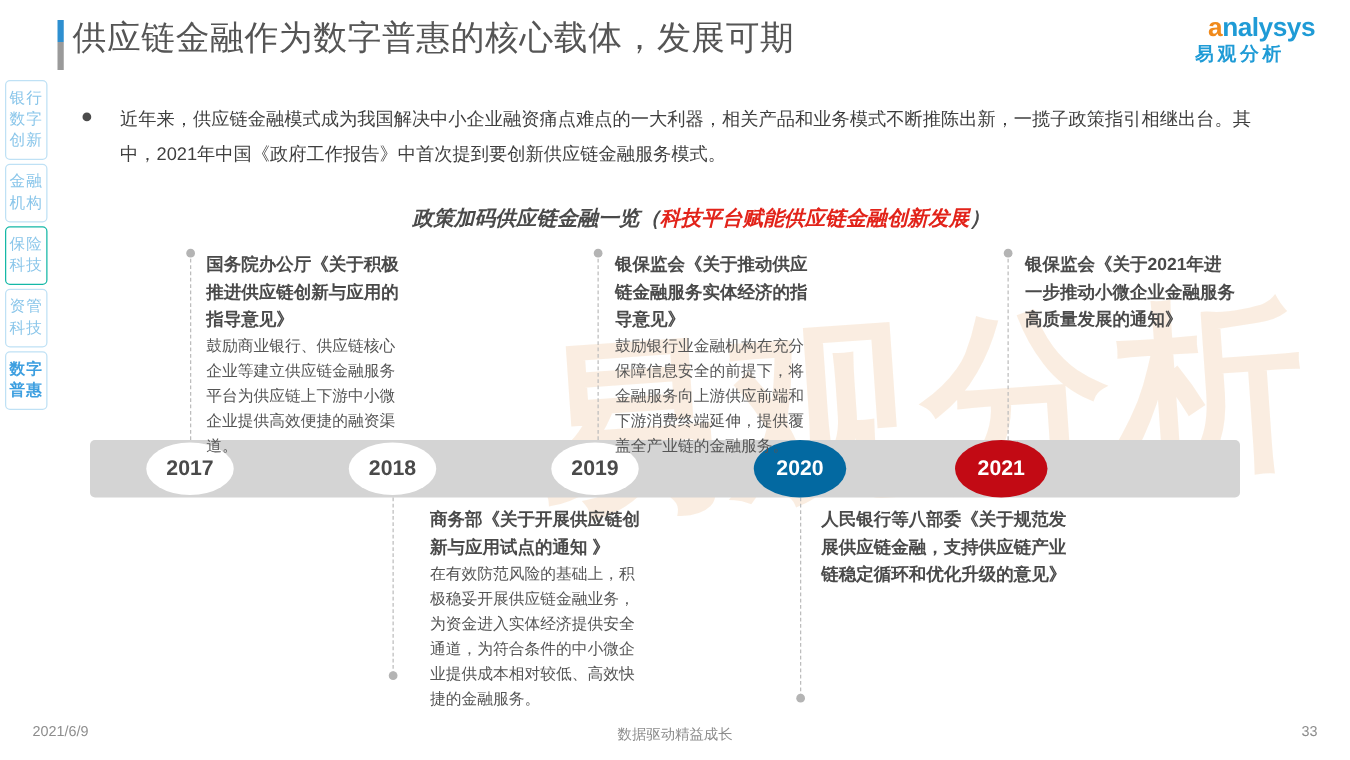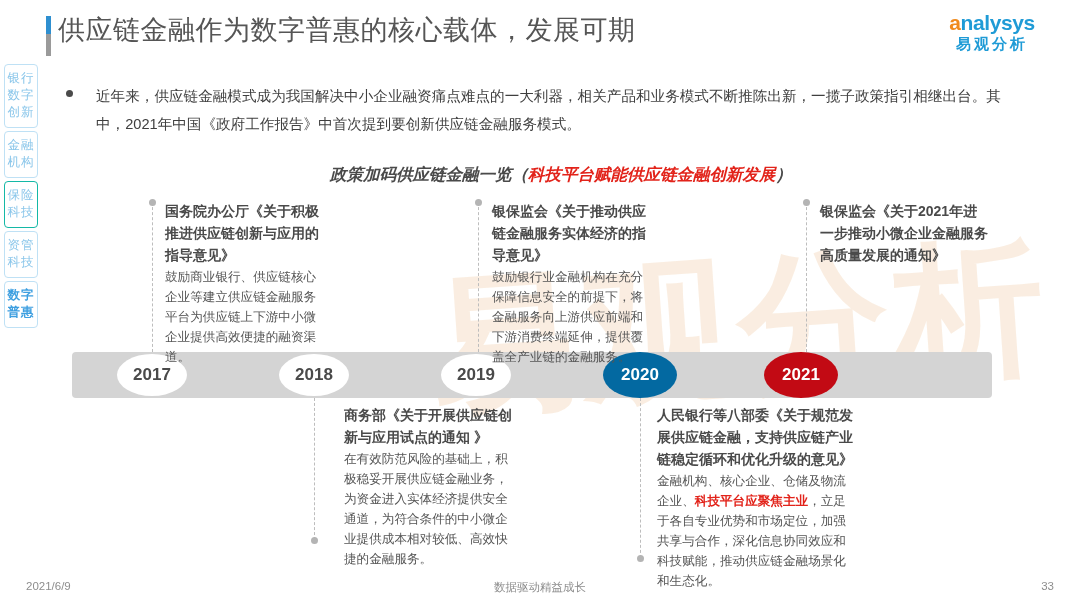--- a/index.html
+++ b/index.html
@@ -28,21 +28,21 @@
     position:absolute;left:46px;top:16px;width:5px;height:40px;
     background:linear-gradient(to bottom,#2e8fd0 0%,#2e8fd0 45%,#9a9a9a 45%,#9a9a9a 100%);
   }
   #page-title{
     position:absolute;left:58px;top:12px;
     font-size:27px;font-weight:normal;color:#555555;
     letter-spacing:.5px;white-space:nowrap;
   }
   
   #logo{position:absolute;right:28px;top:12px;width:120px;height:48px;text-align:center;}
-  #logo-word{font-size:21px;font-weight:bold;color:#1f9bd6;letter-spacing:-.4px;line-height:22px;}
+  #logo-word{font-size:21px;font-weight:bold;color:#1f9bd6;letter-spacing:-.4px;line-height:22px;text-align:right;}
   #logo-word .logo-a{color:#f08a1c;}
   #logo-cn{font-size:15px;font-weight:bold;color:#1f9bd6;letter-spacing:3px;line-height:20px;}
   
   #sidebar{position:absolute;left:4px;top:64px;width:38px;z-index:6;}
   .tab{
     width:34px;box-sizing:border-box;
     border:1.5px solid #bfe1f5;border-radius:4px;
     background:#ffffff;
     margin-bottom:3px;
     padding:5px 0 6px 0;
@@ -193,20 +193,19 @@
   <div class="e-title">银保监会《关于2021年进一步推动小微企业金融服务高质量发展的通知》</div>
 </div>
 
 <div class="entry" style="left:330px;top:404px;width:170px;margin-left:14px;">
   <div class="e-title">商务部《关于开展供应链创新与应用试点的通知 》</div>
   <div class="e-body">在有效防范风险的基础上，积极稳妥开展供应链金融业务，为资金进入实体经济提供安全通道，为符合条件的中小微企业提供成本相对较低、高效快捷的金融服务。</div>
 </div>
 
 <div class="entry" style="left:657px;top:404px;width:200px;">
   <div class="e-title">人民银行等八部委《关于规范发展供应链金融，支持供应链产业链稳定循环和优化升级的意见》</div>
-  <div class="e-body"><span>金融机构、核心企业、仓储及物流企业、</span><span class="hl">科技平台应聚焦主业</span><span>，立足于各自专业优势和市场定位，加强共享与合作，深化信息协同效应和科技赋能，推动供应链金融场景化和生态化。</span></div>
 </div>
 
 <div id="footer">
   <div id="footer-date">2021/6/9</div>
   <div id="footer-center">数据驱动精益成长</div>
   <div id="footer-page">33</div>
 </div>
 
 </body></html>

